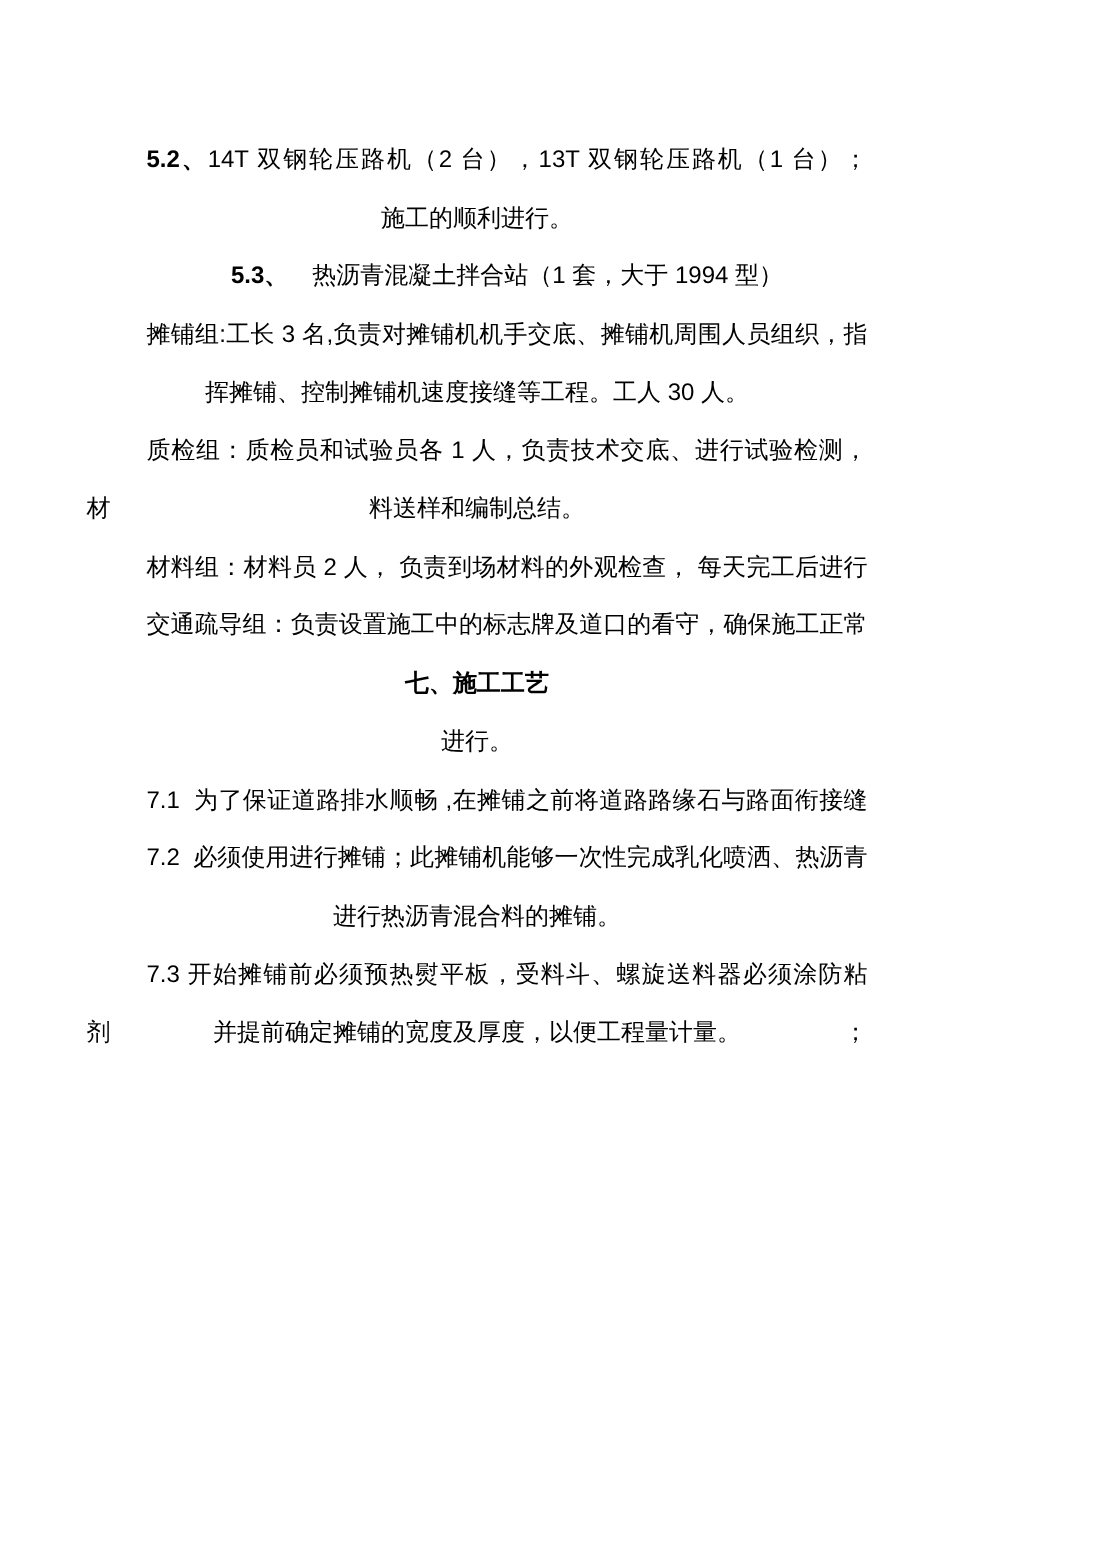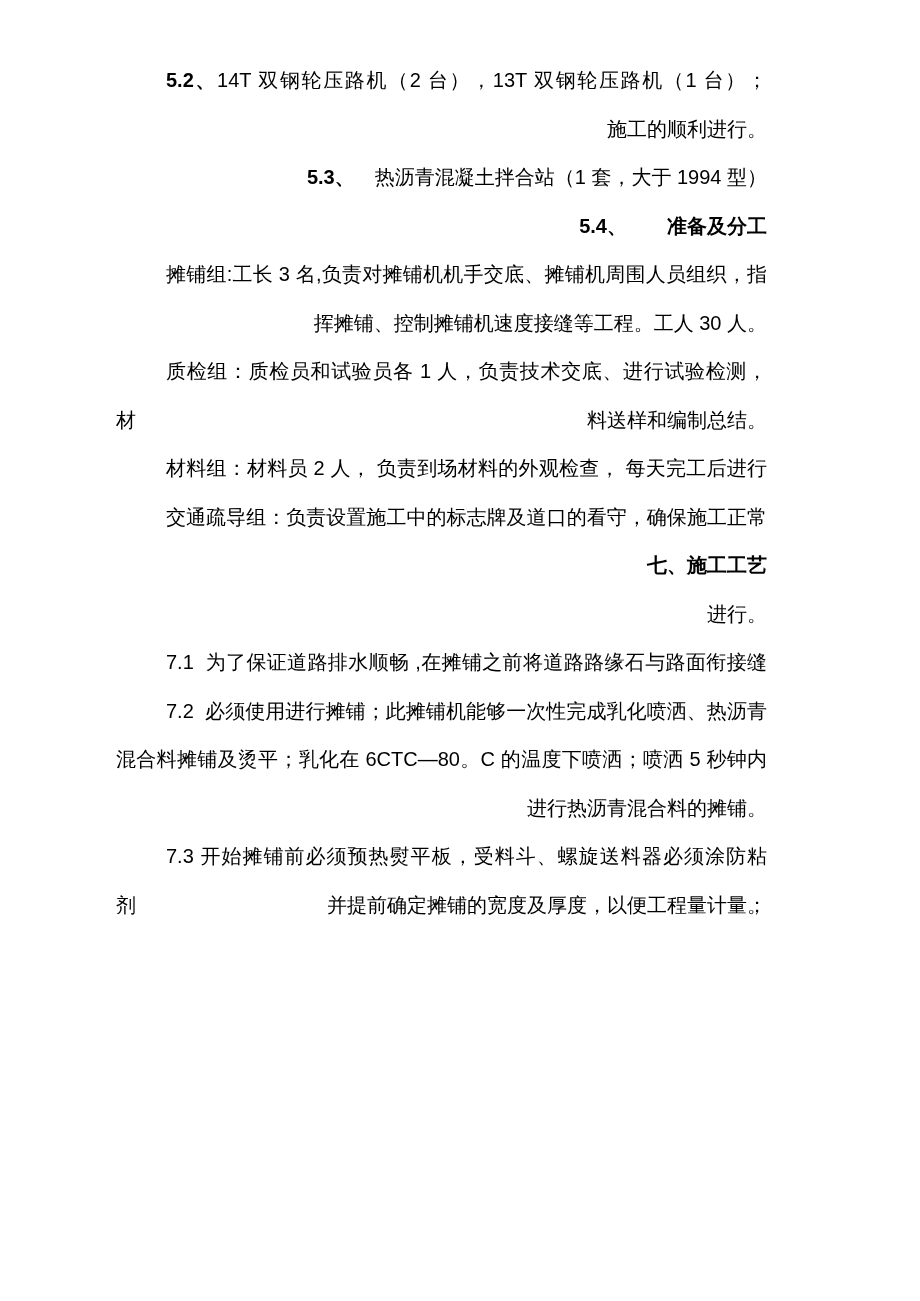--- a/index.html
+++ b/index.html
@@ -3,54 +3,52 @@
 <meta charset="utf-8">
 <style>
   html,body{margin:0;padding:0;background:#ffffff;}
   body{
     width:920px;height:1301px;overflow:hidden;
     font-family:"Liberation Sans",sans-serif;
     color:#000000;
   }
   .page{
     width:651px;
-    margin-left:116px;
-    padding-top:56px;
+    margin-left:72px;
+    padding-top:109px;
   }
   .line{
     font-size:20px;
     line-height:48.5px;
     height:48.5px;
     white-space:pre-wrap;
-    text-align:right;
+    text-align:center;
   }
   .line.justify{
     text-align:justify;
     text-align-last:justify;
   }
   .line.indent{
     text-indent:50px;
   }
   .b{font-weight:700;}
 </style>
 </head>
 <body>
 
 <div class="page">
   <div class="line indent justify"><span class="b">5.2、</span><span>14T 双钢轮压路机（2 台），13T 双钢轮压路机（1 台）；</span></div>
   <div class="line"><span>施工的顺利进行。</span></div>
   <div class="line indent"><span class="b">5.3、</span><span>　热沥青混凝土拌合站（1 套，大于 1994 型）</span></div>
-  <div class="line"><span class="b">5.4、</span><span class="b">　　准备及分工</span></div>
   <div class="line indent justify"><span>摊铺组:工长 3 名,负责对摊铺机机手交底、摊铺机周围人员组织，指</span></div>
   <div class="line"><span>挥摊铺、控制摊铺机速度接缝等工程。工人 30 人。</span></div>
   <div class="line indent justify"><span>质检组：质检员和试验员各 1 人，负责技术交底、进行试验检测，材</span></div>
   <div class="line"><span>料送样和编制总结。</span></div>
   <div class="line indent justify"><span>材料组：材料员 2 人， 负责到场材料的外观检查， 每天完工后进行</span></div>
   <div class="line indent justify"><span>交通疏导组：负责设置施工中的标志牌及道口的看守，确保施工正常</span></div>
   <div class="line"><span class="b">七、施工工艺</span></div>
   <div class="line"><span>进行。</span></div>
   <div class="line indent justify"><span>7.1  为了保证道路排水顺畅 ,在摊铺之前将道路路缘石与路面衔接缝</span></div>
   <div class="line indent justify"><span>7.2  必须使用进行摊铺；此摊铺机能够一次性完成乳化喷洒、热沥青</span></div>
-  <div class="line justify"><span>混合料摊铺及烫平；乳化在 6CTC—80。C 的温度下喷洒；喷洒 5 秒钟内</span></div>
   <div class="line"><span>进行热沥青混合料的摊铺。</span></div>
   <div class="line indent justify"><span>7.3 开始摊铺前必须预热熨平板，受料斗、螺旋送料器必须涂防粘剂；</span></div>
   <div class="line"><span>并提前确定摊铺的宽度及厚度，以便工程量计量。</span></div>
 </div>
 
 </body></html>

